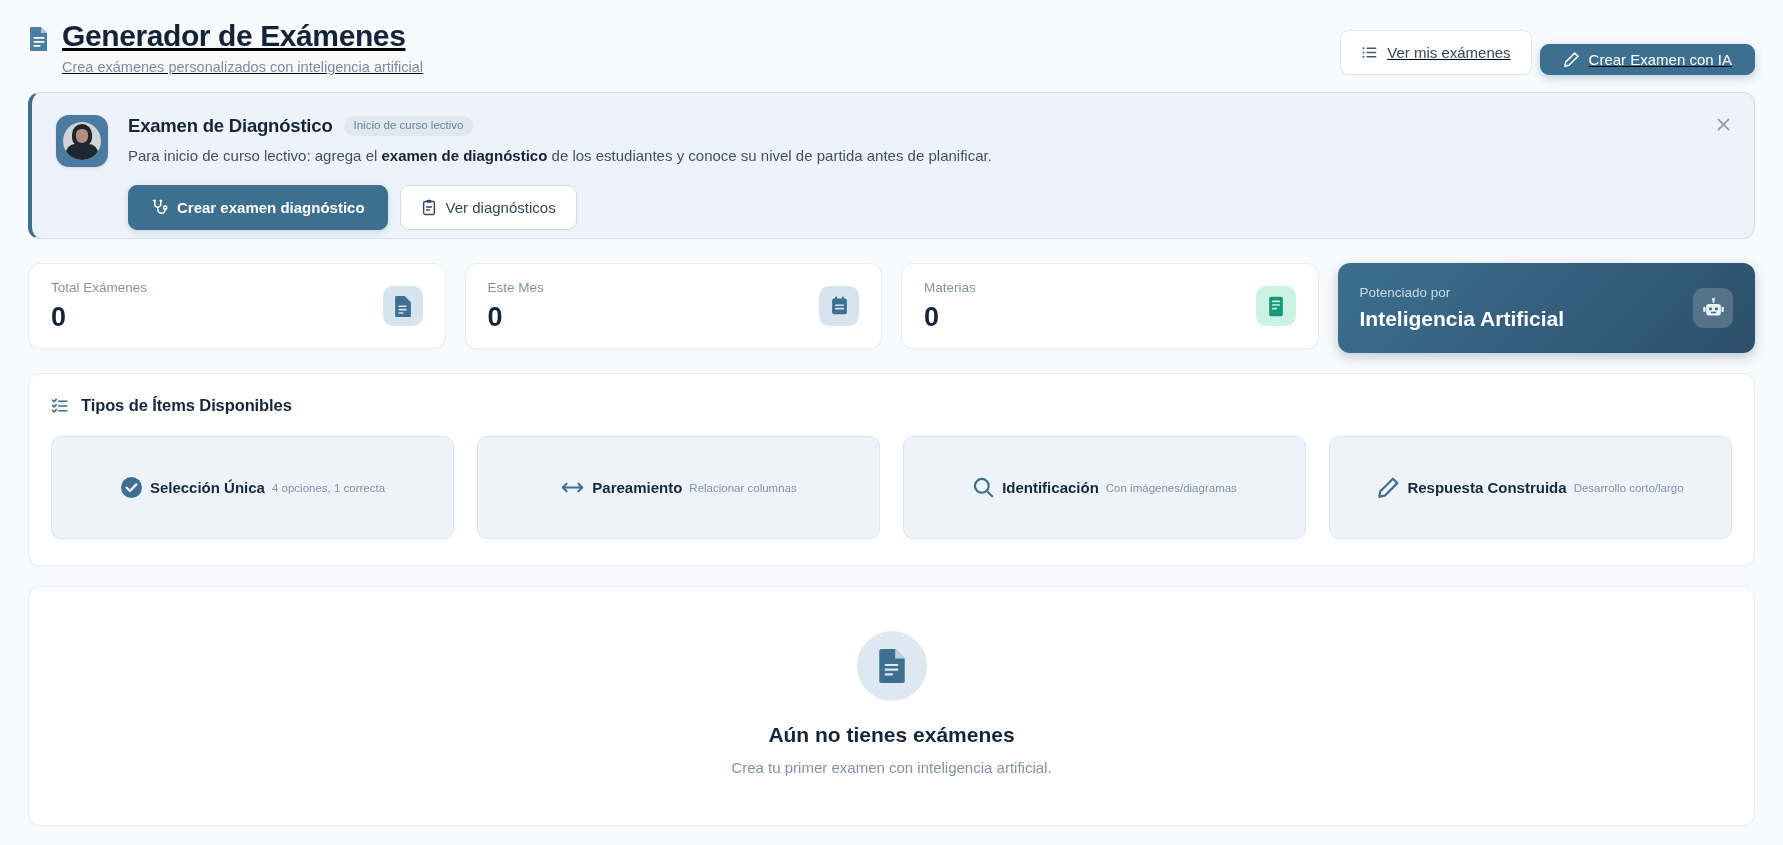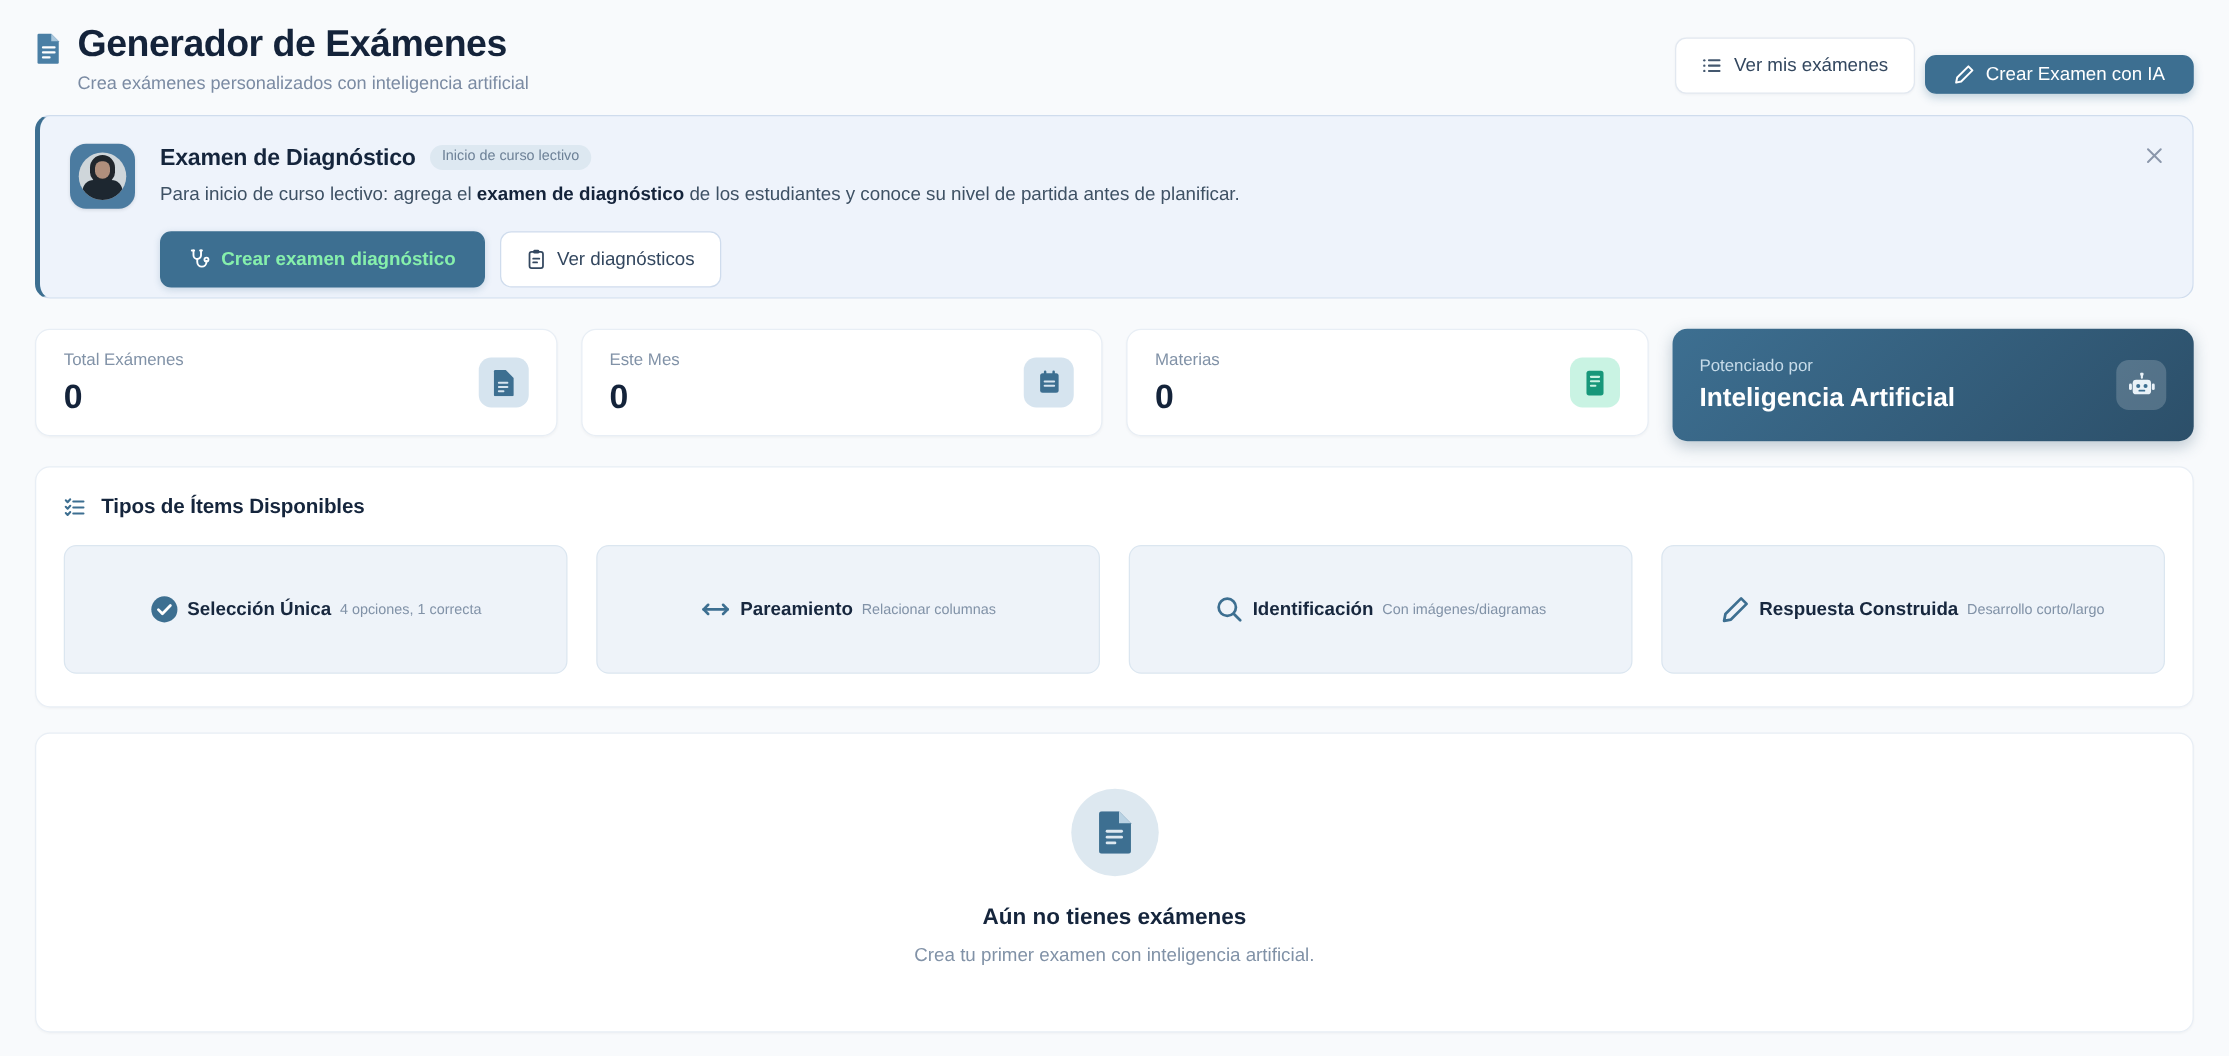--- a/index.html
+++ b/index.html
@@ -13,20 +13,21 @@
     -webkit-font-smoothing: antialiased;
   }
   .page { width: 1783px; height: 845px; position: relative; padding: 0 28px; }
 
   
   .header {
     display: flex;
     align-items: flex-start;
     justify-content: space-between;
     padding: 18px 0 10px 0;
+    text-decoration: underline;
   }
   .header-left { display: flex; align-items: flex-start; gap: 12px; }
   .doc-title-icon {
     margin-top: 8px;
     width: 22px; height: 26px;
     flex: none;
   }
   .page-title {
     font-size: 30px;
     font-weight: 700;
@@ -120,21 +121,21 @@
   }
   .banner-text {
     margin-top: 9px;
     font-size: 15px;
     color: #3e5164;
     line-height: 20px;
   }
   .banner-text b { color: #14233a; font-weight: 700; }
   .banner-actions { display: flex; gap: 12px; margin-top: 19px; }
   .btn-dark {
-    background: #3d6f91; border: 1px solid #3d6f91; color: #86efac;
+    background: #3d6f91; border: 1px solid #3d6f91; color: #ffffff;
     padding: 13px 22px; font-weight: 600; font-size: 15px;
     box-shadow: 0 2px 6px rgba(61,111,145,.22);
   }
   .btn-white {
     background: #fff; border: 1px solid #cfdced; color: #33475f;
     padding: 13px 20px; font-size: 15px; font-weight: 500;
   }
   .banner-close {
     position: absolute; right: 18px; top: 18px;
     width: 26px; height: 26px;
@@ -223,21 +224,21 @@
     align-items: center; justify-content: flex-start;
     padding-top: 44px;
     box-shadow: 0 1px 2px rgba(16,24,40,.03);
   }
   .empty-ico {
     width: 70px; height: 70px; border-radius: 50%;
     background: #dde8f0;
     display: flex; align-items: center; justify-content: center;
     color: #3d6f91;
   }
-  .empty-title { margin-top: 22px; font-size: 18px; font-weight: 700; color: #15253c; }
+  .empty-title { margin-top: 22px; font-size: 21px; font-weight: 700; color: #15253c; }
   .empty-sub { margin-top: 12px; font-size: 15px; color: #8192a7; }
 </style>
 </head>
 <body>
 
 <div class="page">
 
   <div class="header">
     <div class="header-left">
       <span class="doc-title-icon ico">

